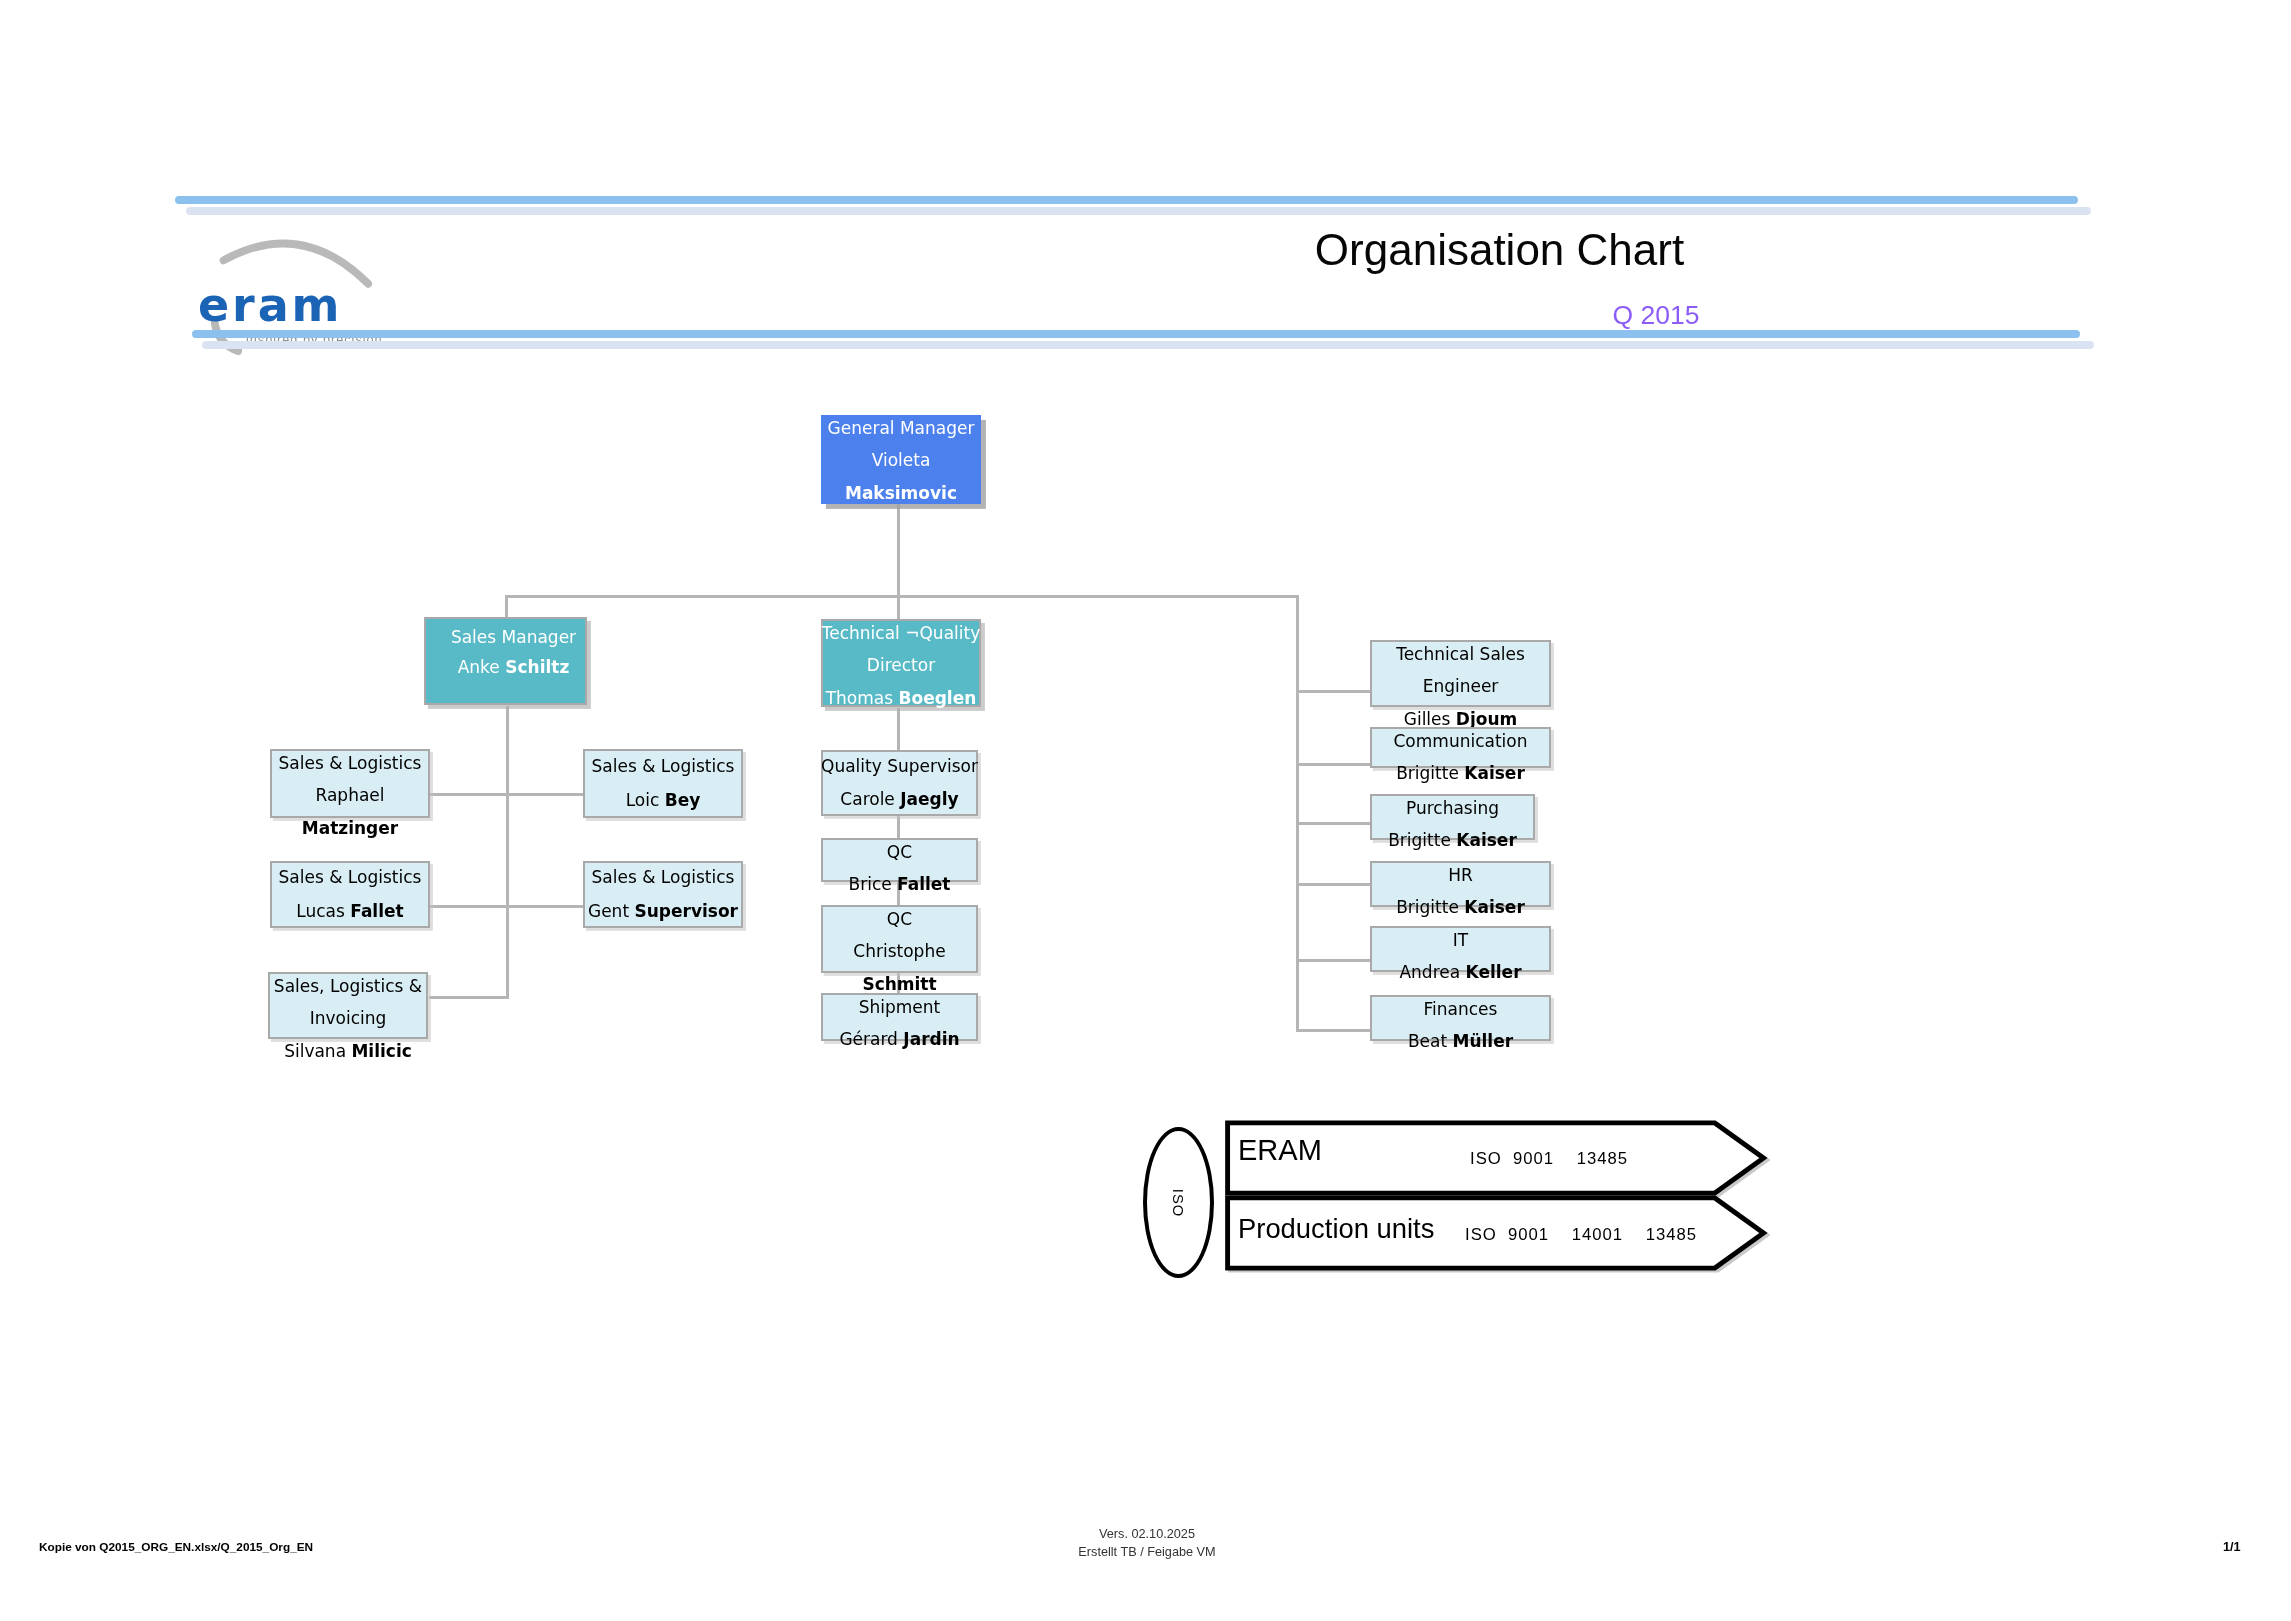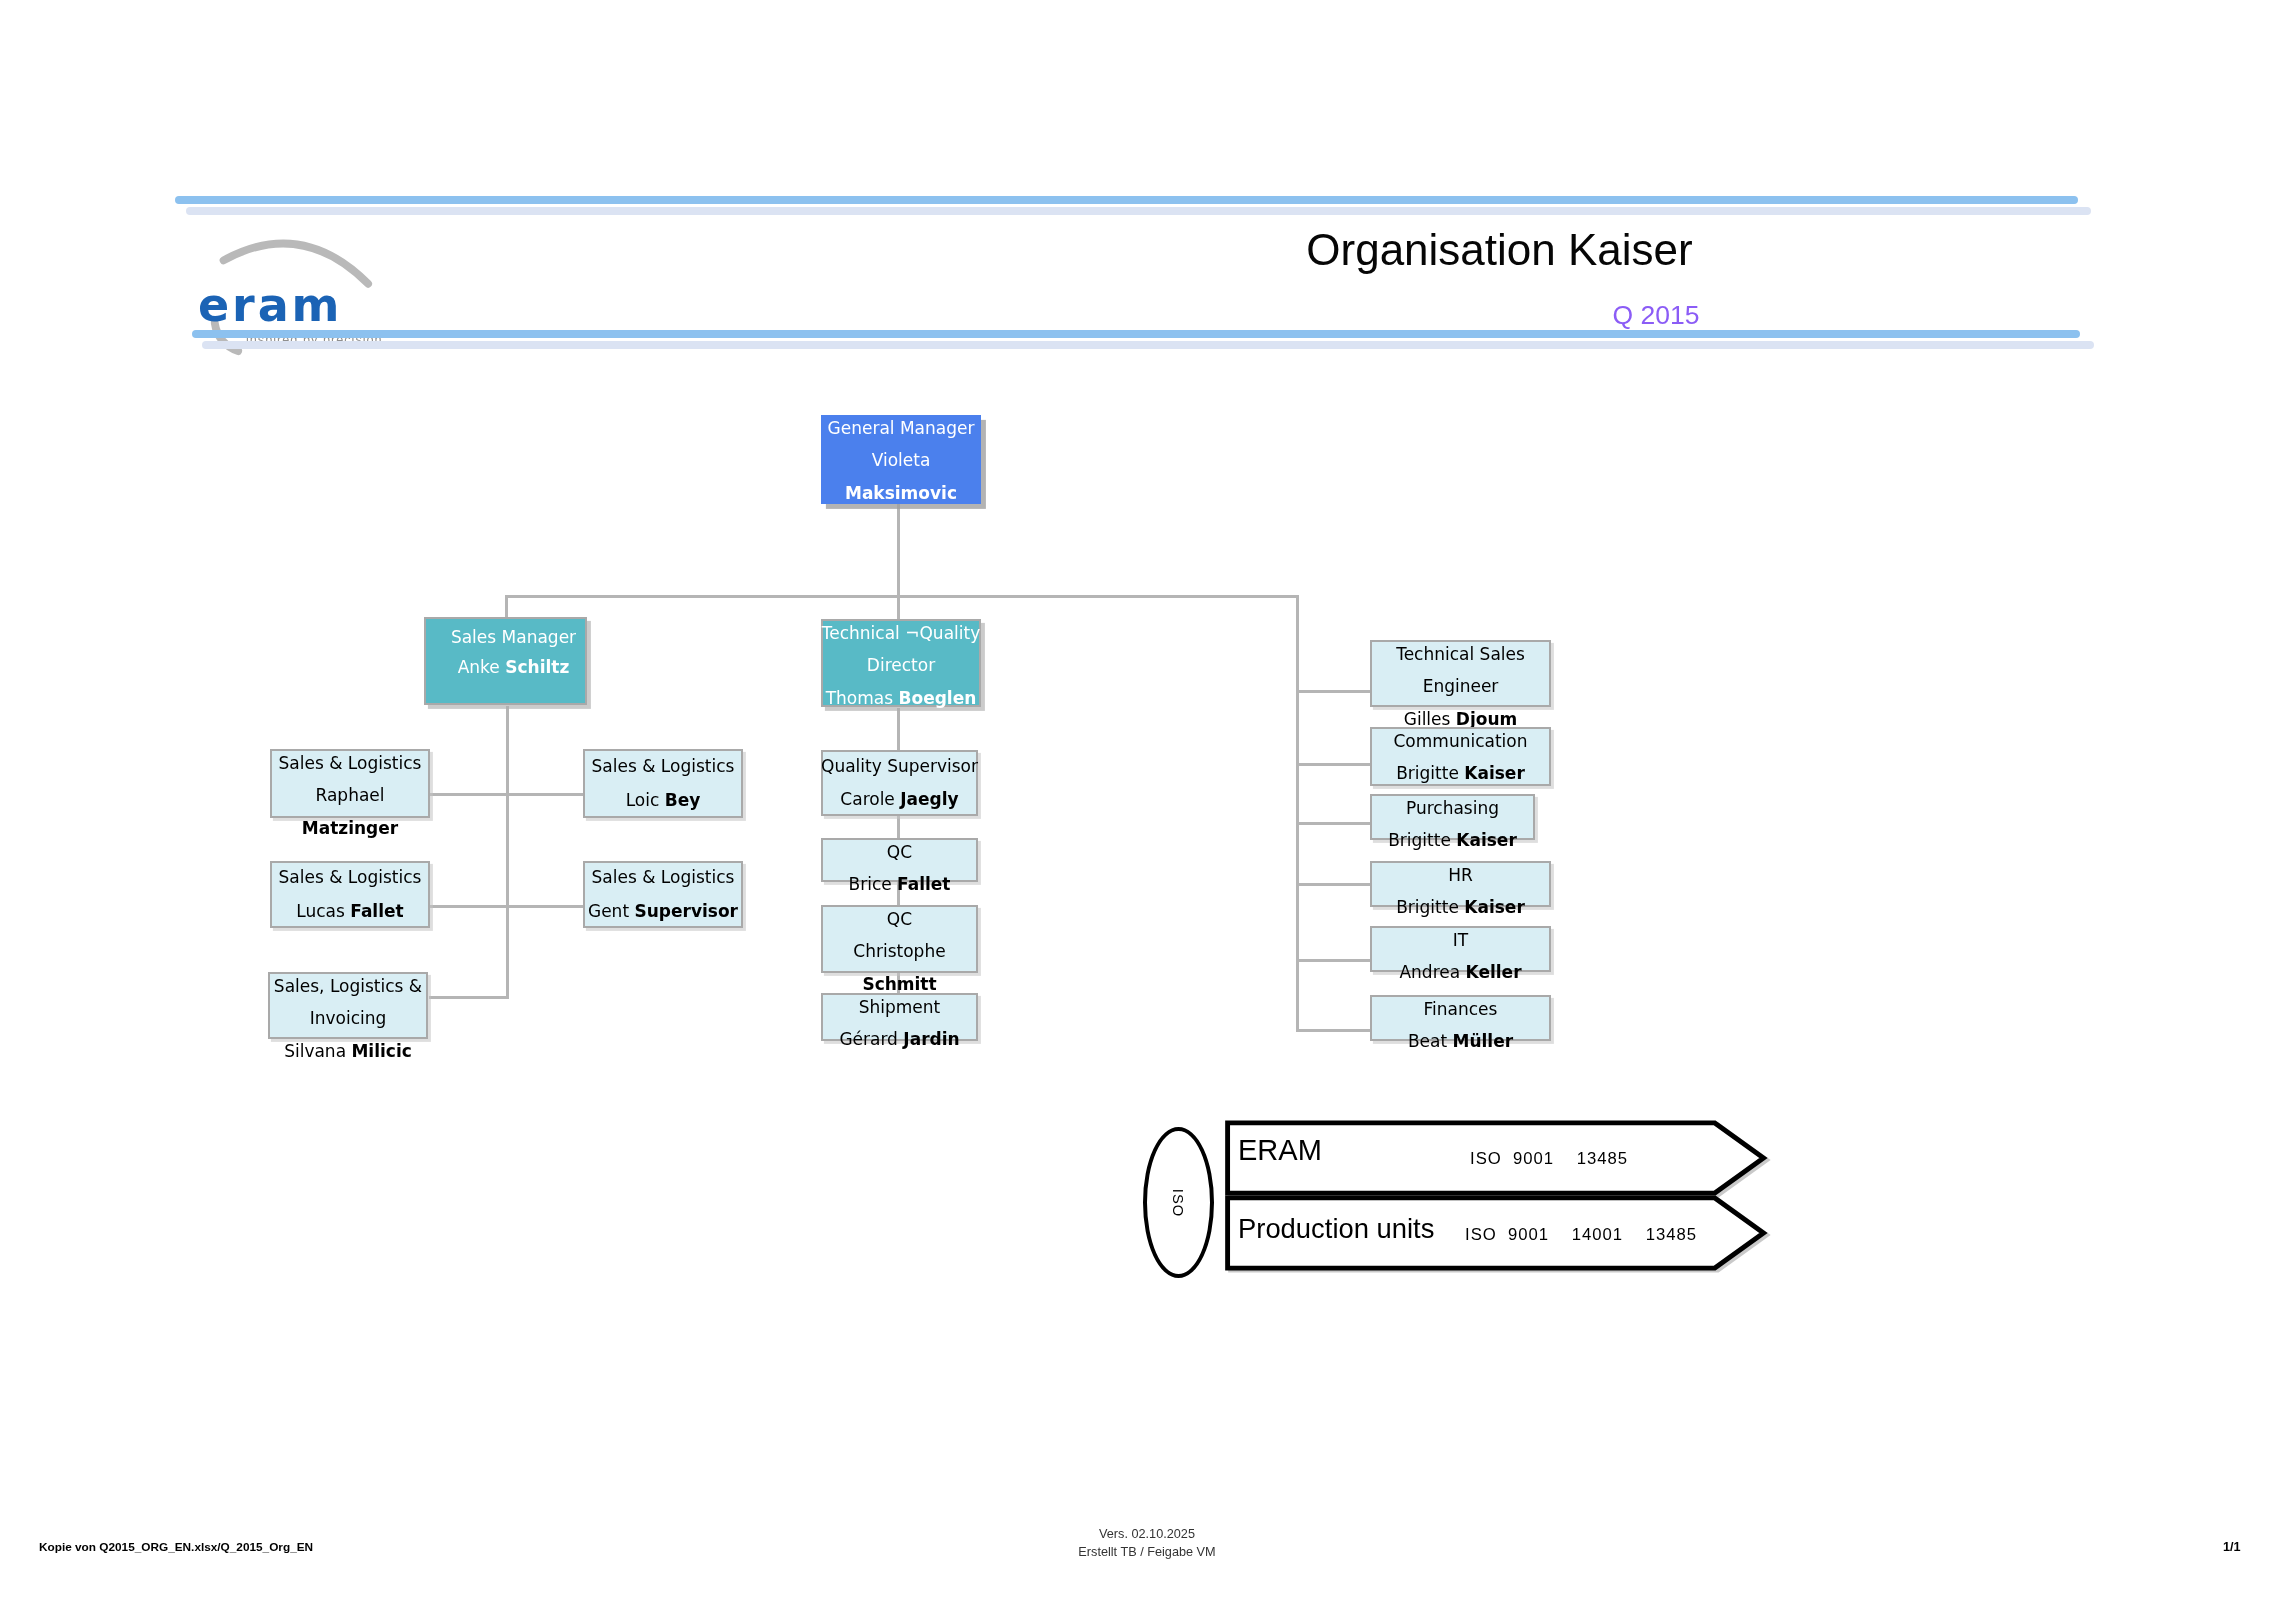--- a/index.html
+++ b/index.html
@@ -59,21 +59,21 @@
 
   <div>
     <svg class="abs" style="left:186px;top:231px;" width="206" height="127" viewBox="0 0 210 130">
       <path d="M 38 30 Q 118 -14 186 54" fill="none" stroke="#b9b9b9" stroke-width="8" stroke-linecap="round"></path>
       <path d="M 29 94 Q 32 115 53 123" fill="none" stroke="#b9b9b9" stroke-width="8" stroke-linecap="round"></path>
     </svg>
     <div id="brand">eram</div>
     <div id="tagline">inspired by precision</div>
   </div>
 
-  <div id="title">Organisation Kaiser</div>
+  <div id="title">Organisation Chart</div>
   <div id="subtitle">Q 2015</div>
 
   <div class="hline" style="left:192px;top:330px;width:1888px;background:#8cc1ef;"></div>
   <div class="hline" style="left:202px;top:341px;width:1892px;background:#dbe3f3;"></div>
 
   <div class="conn" style="left:897px;top:504px;width:2.9px;height:91px;"></div>
   <div class="conn" style="left:505px;top:595px;width:794px;height:2.9px;"></div>
   <div class="conn" style="left:505px;top:598px;width:2.9px;height:19.6px;"></div>
   <div class="conn" style="left:897px;top:598px;width:2.9px;height:21.6px;"></div>
   <div class="conn" style="left:1296px;top:595px;width:2.9px;height:437px;"></div>
@@ -143,21 +143,21 @@
     </div>
   <div class="node leaf" style="left:821px;top:993px;width:157px;height:48px;">
       <div class="nl">Shipment</div>
       <div class="nl">Gérard <b>Jardin</b></div>
     </div>
   <div class="node leaf" style="left:1370px;top:640px;width:181px;height:67px;">
       <div class="nl">Technical Sales</div>
       <div class="nl">Engineer</div>
       <div class="nl">Gilles <b>Djoum</b></div>
     </div>
-  <div class="node leaf" style="left:1370px;top:727px;width:181px;height:59px;">
+  <div class="node leaf" style="left:1370px;top:727px;width:181px;height:41px;">
       <div class="nl">Communication</div>
       <div class="nl">Brigitte <b>Kaiser</b></div>
     </div>
   <div class="node leaf" style="left:1370px;top:794px;width:165px;height:46px;">
       <div class="nl">Purchasing</div>
       <div class="nl">Brigitte <b>Kaiser</b></div>
     </div>
   <div class="node leaf" style="left:1370px;top:861px;width:181px;height:46px;">
       <div class="nl">HR</div>
       <div class="nl">Brigitte <b>Kaiser</b></div>

